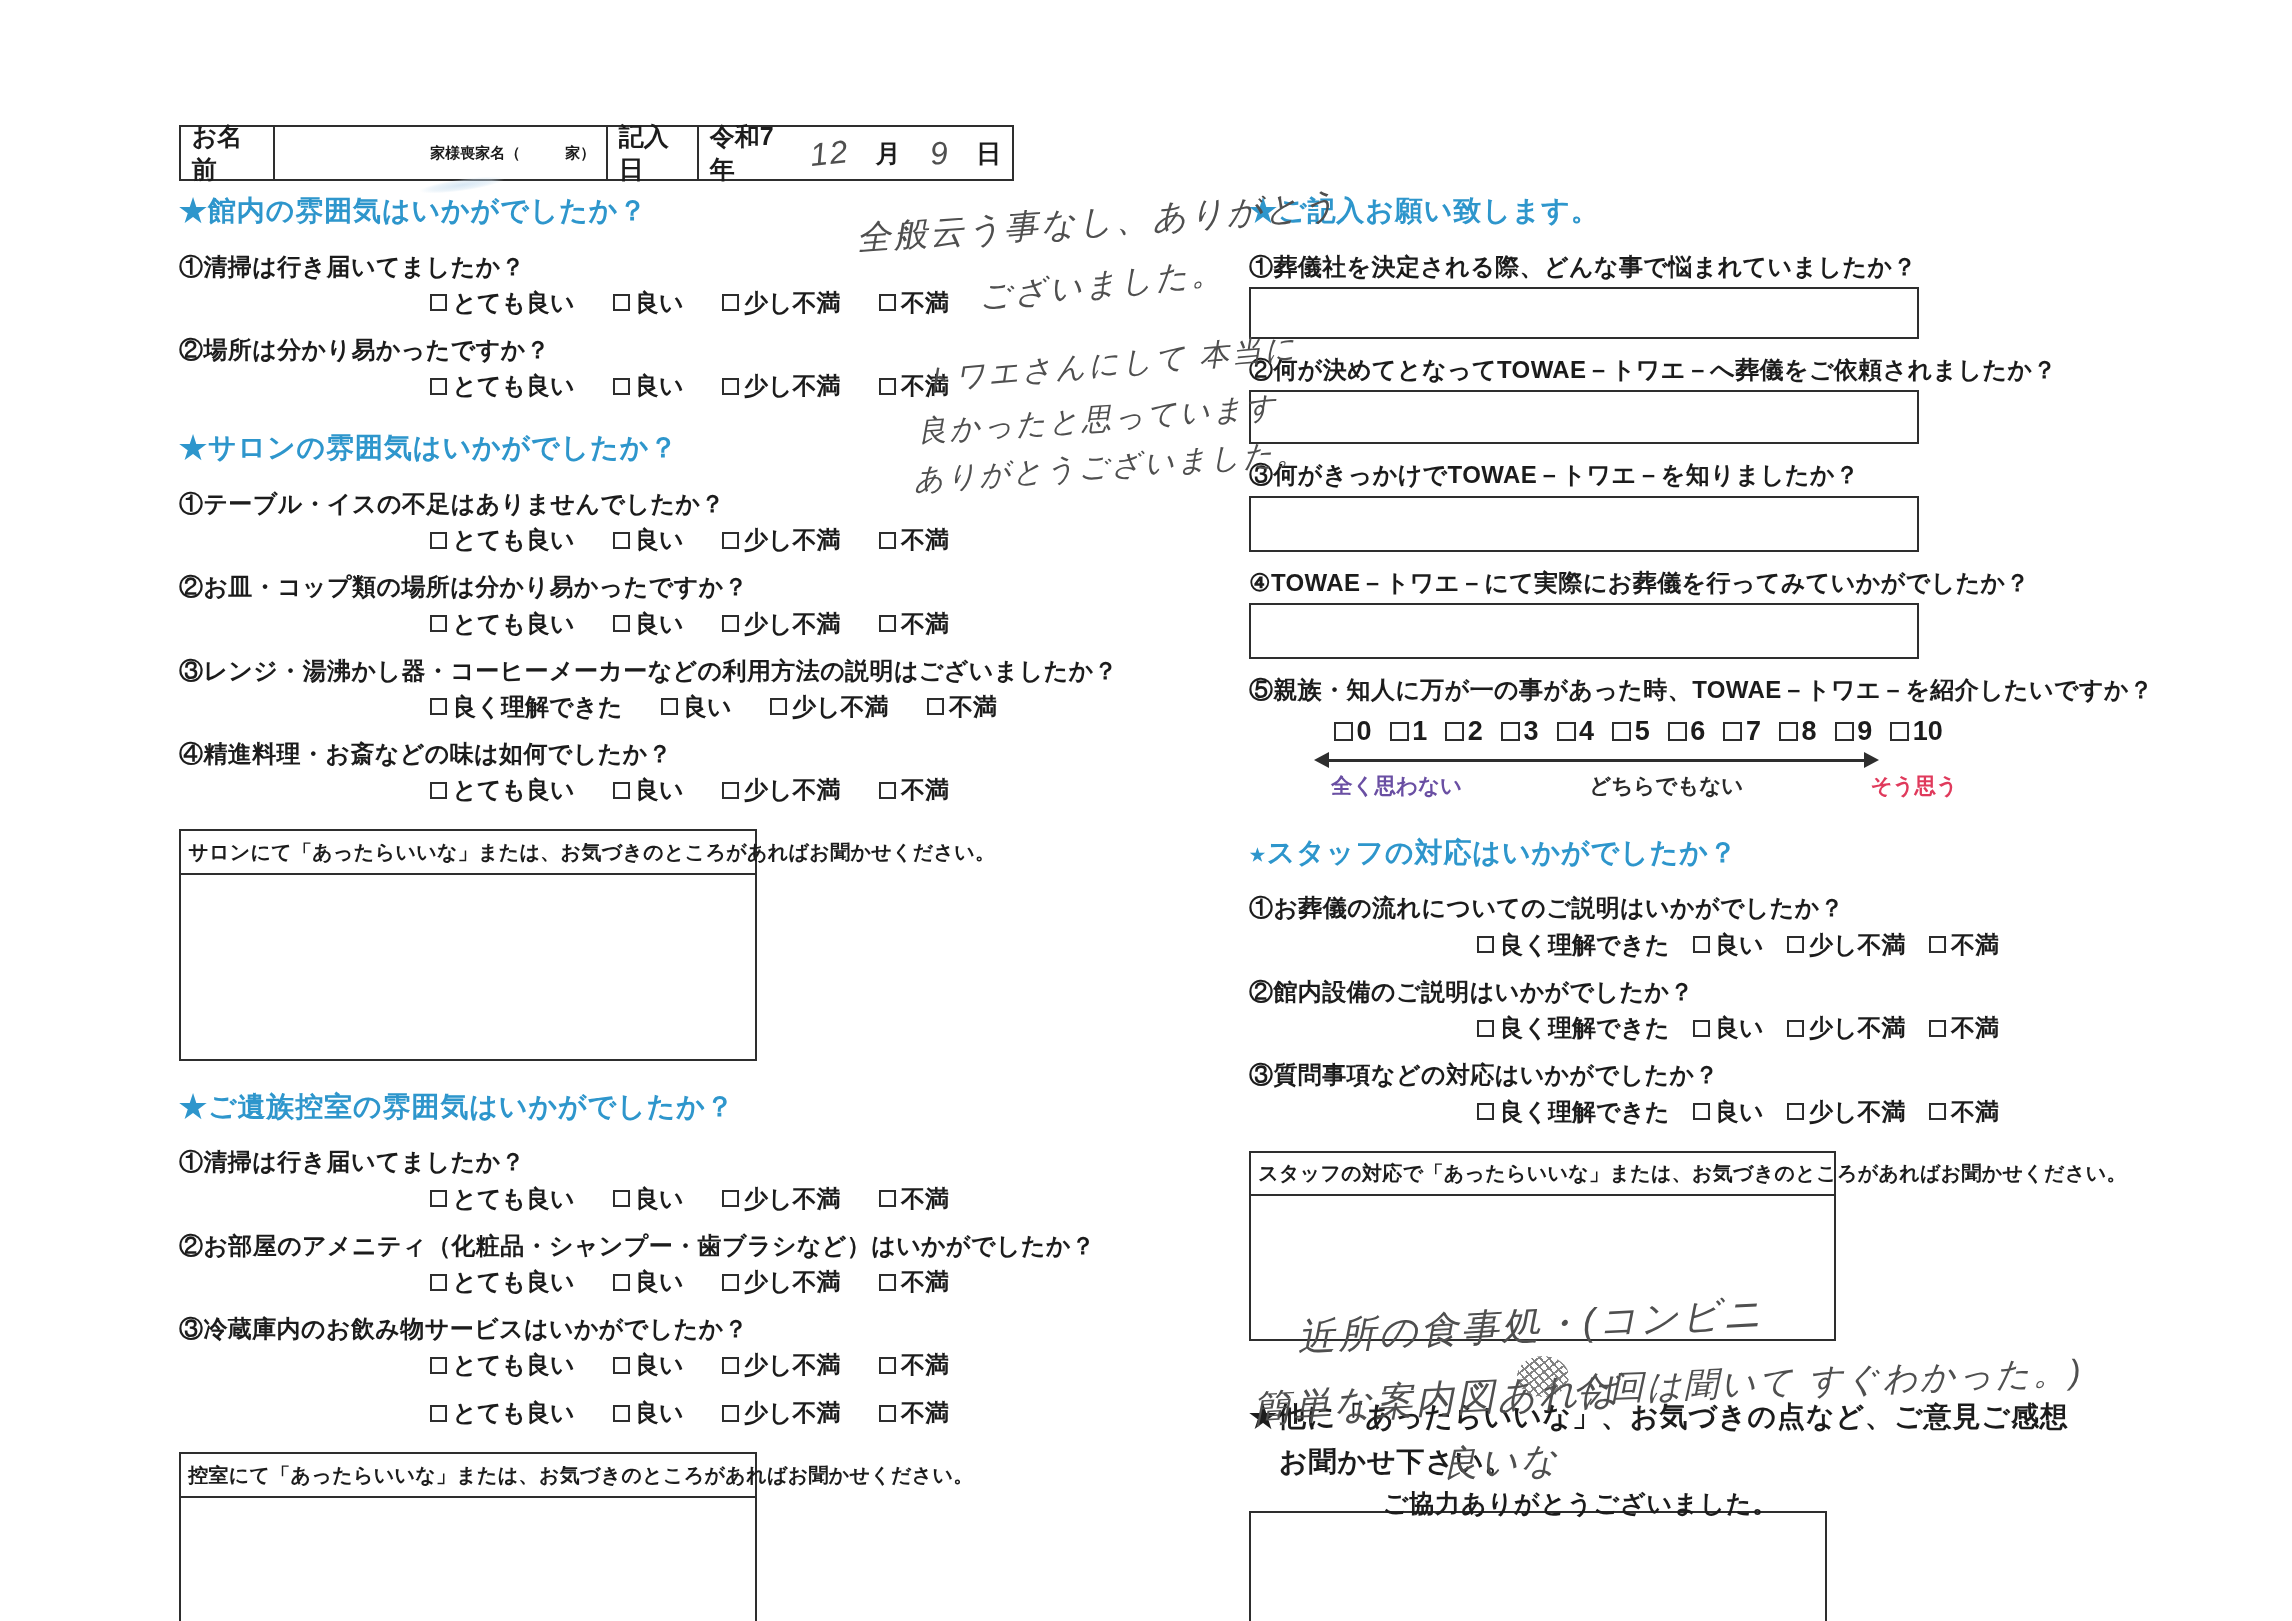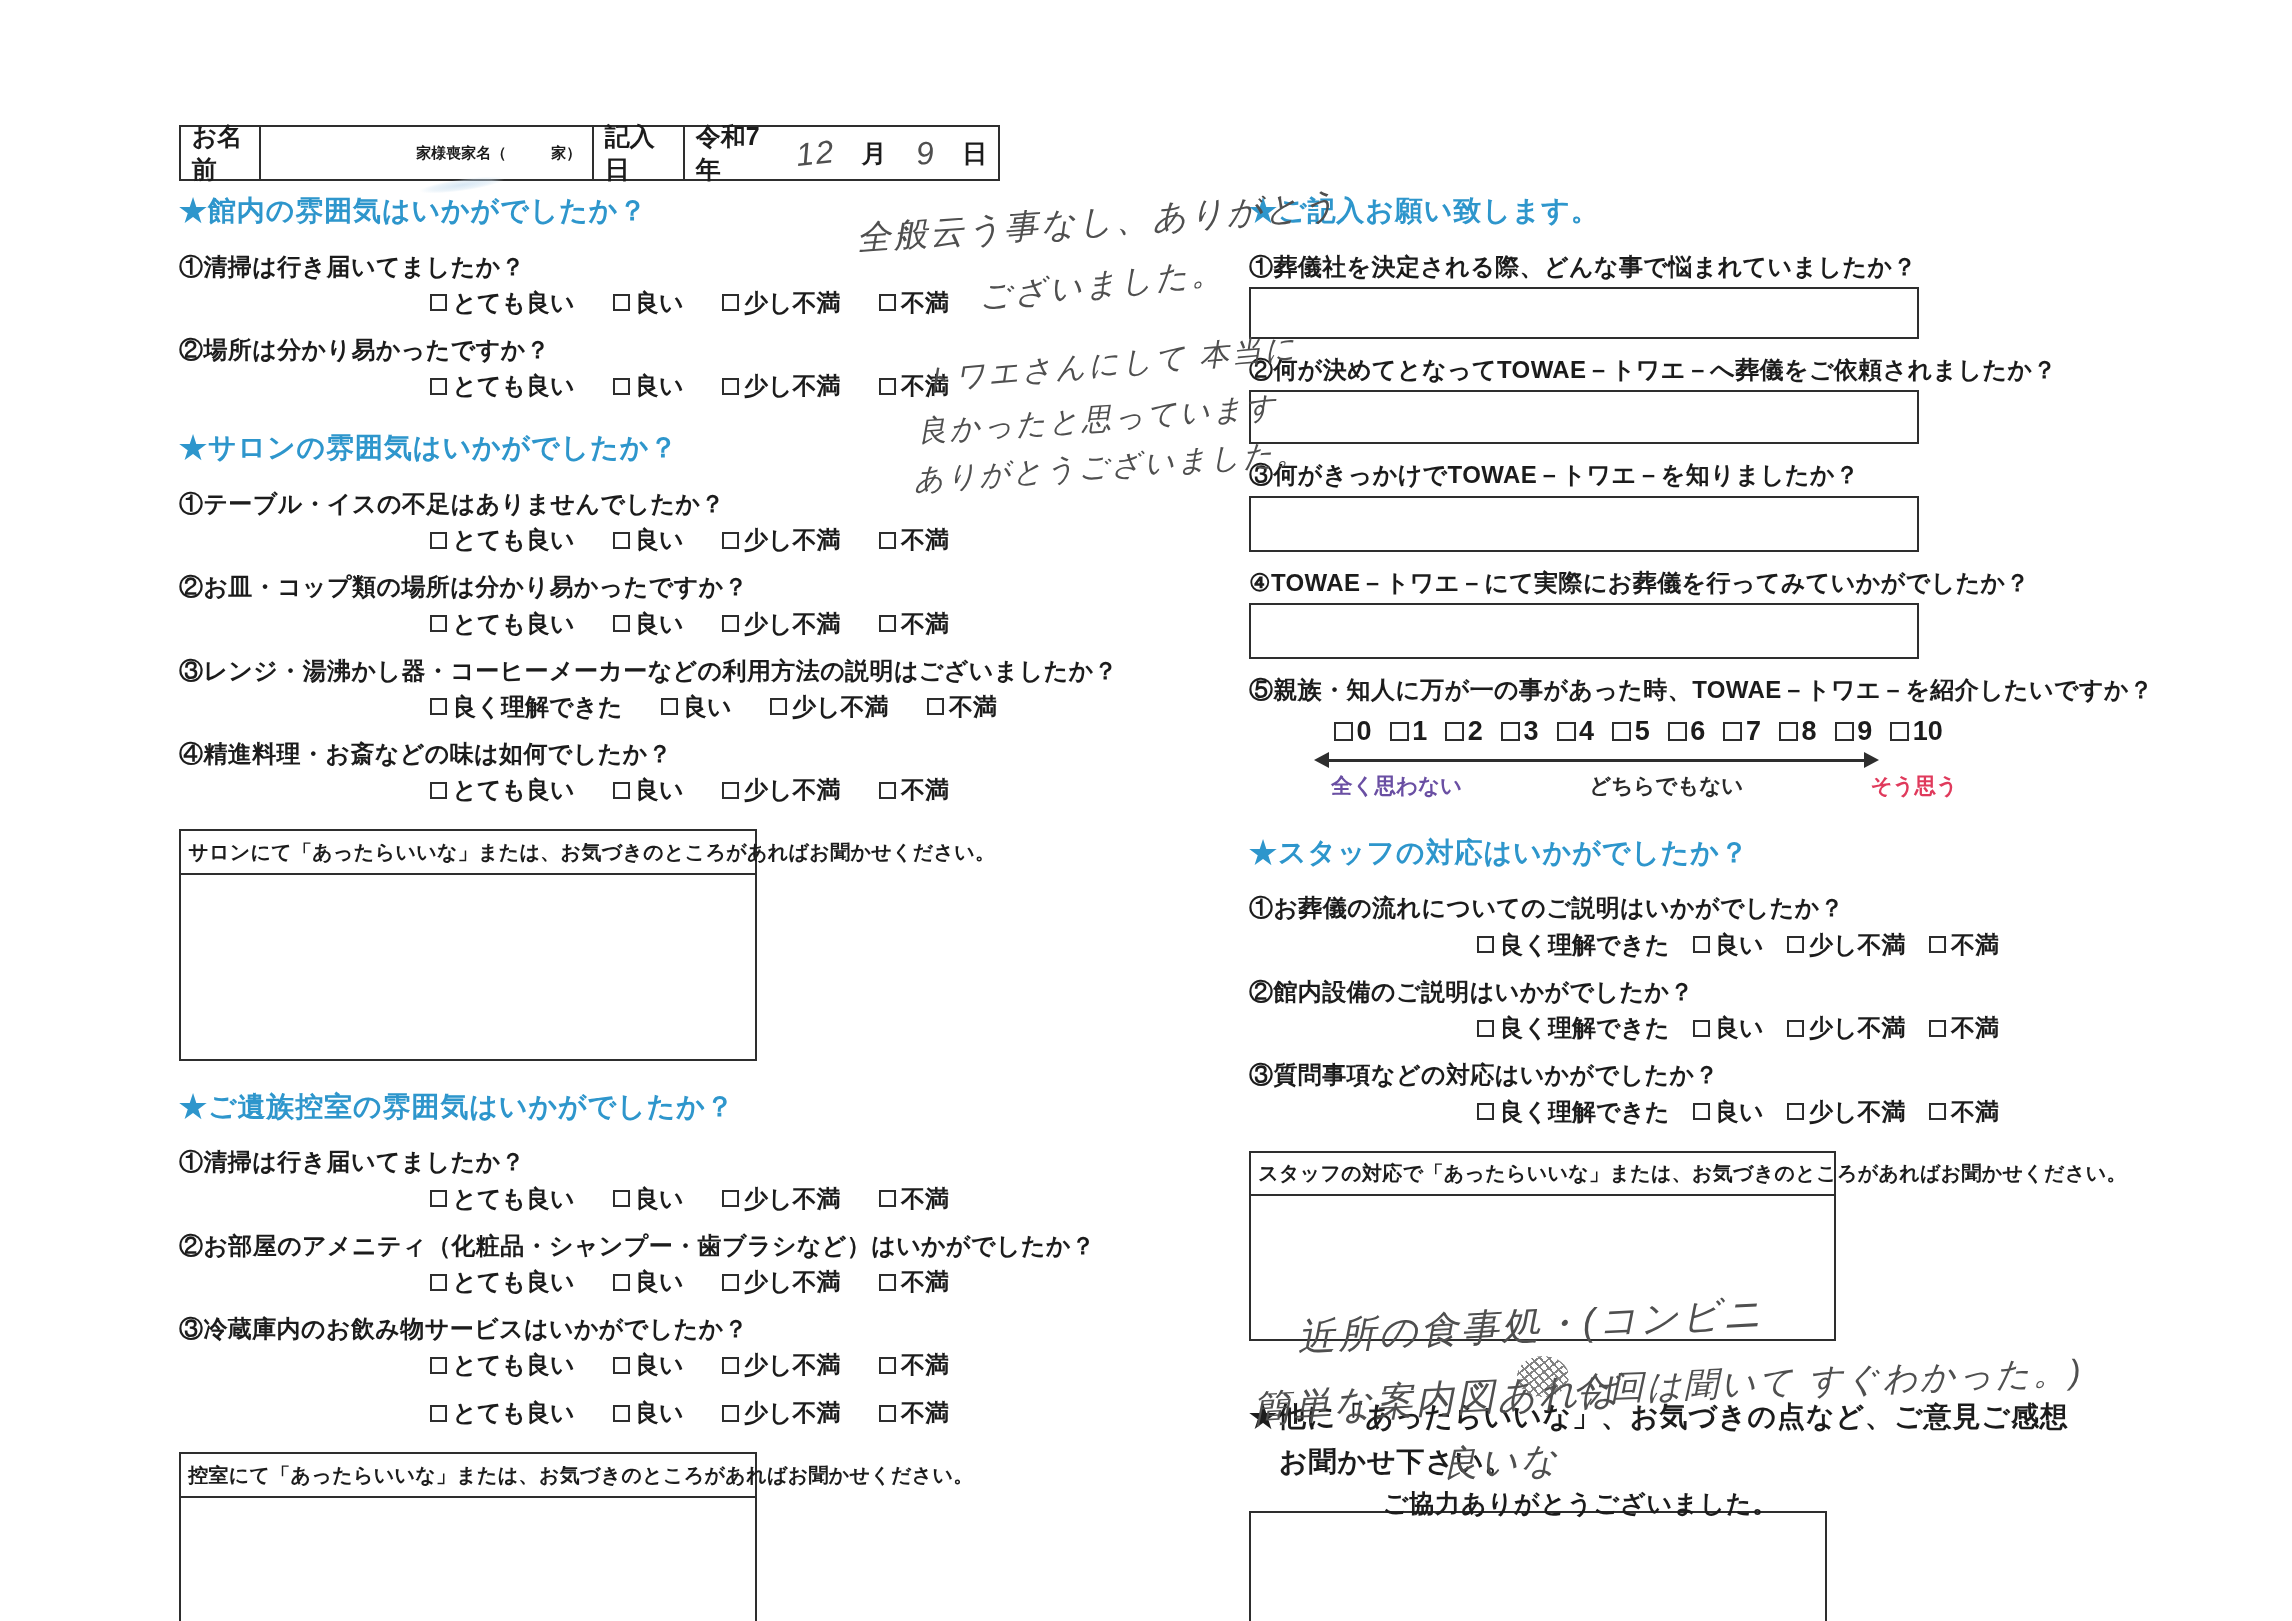--- a/index.html
+++ b/index.html
@@ -8,21 +8,21 @@
   }
   *{box-sizing:border-box; margin:0; padding:0;}
   html,body{background:#e8e8e8;}
   body{font-family:"Liberation Sans", sans-serif;}
   #canvas{position:relative; width:2293px; height:1622px; background:#ffffff; overflow:hidden; color:var(--ink);}
 
   
   .hdr{position:absolute; left:179px; top:125px; height:56px; display:flex; border:2.7px solid var(--line); font-weight:bold; font-size:25px; background:#fff;}
   .hdr-cell{display:flex; align-items:center; padding:0 10.7px;}
   .hdr-cell.bl{border-left:2.7px solid var(--line);}
-  .cell-namelabel{width:78px;border-radius:8px;}
+  .cell-namelabel{width:92px;border-radius:8px;}
   .cell-nameblank{width:333px; justify-content:flex-end; font-size:15px;}
   .cell-datelabel{width:91px;}
   .cell-date{width:315px; gap:12px;}
   .hw-inline{font-style:italic; color:var(--hw); font-weight:400; font-size:32px; display:inline-block; transform:rotate(-6deg); margin:0 14.3px 0 18px; letter-spacing:1.8px;}
 
   
   #left-col{position:absolute; left:179px; top:192px; width:949px;}
   #right-col{position:absolute; left:1249px; top:192px; width:905px;}
 
   .sec-title{font-size:28px; font-weight:bold; color:var(--blue); margin:27px 0 21.5px; letter-spacing:0.9px;}
@@ -346,21 +346,21 @@
           <span class="cb"></span>
           <span>10</span>
         </span>
       </div>
       <div class="scale-line"></div>
       <div class="scale-labels">
         <span class="lbl-left">全く思わない</span>
         <span class="lbl-mid">どちらでもない</span>
         <span class="lbl-right">そう思う</span>
       </div>
-      <div class="sec-title" style="margin-top: 34px;">★スタッフの対応はいかがでしたか？</div>
+      <div class="sec-title" style="margin-top: 34px; font-family: Liberation Mono, monospace;">★スタッフの対応はいかがでしたか？</div>
       <div class="q">①お葬儀の流れについてのご説明はいかがでしたか？</div>
       <div class="opts">
         <span class="opt">
           <span class="cb"></span>
           <span>良く理解できた</span>
         </span>
         <span class="opt">
           <span class="cb"></span>
           <span>良い</span>
         </span>

